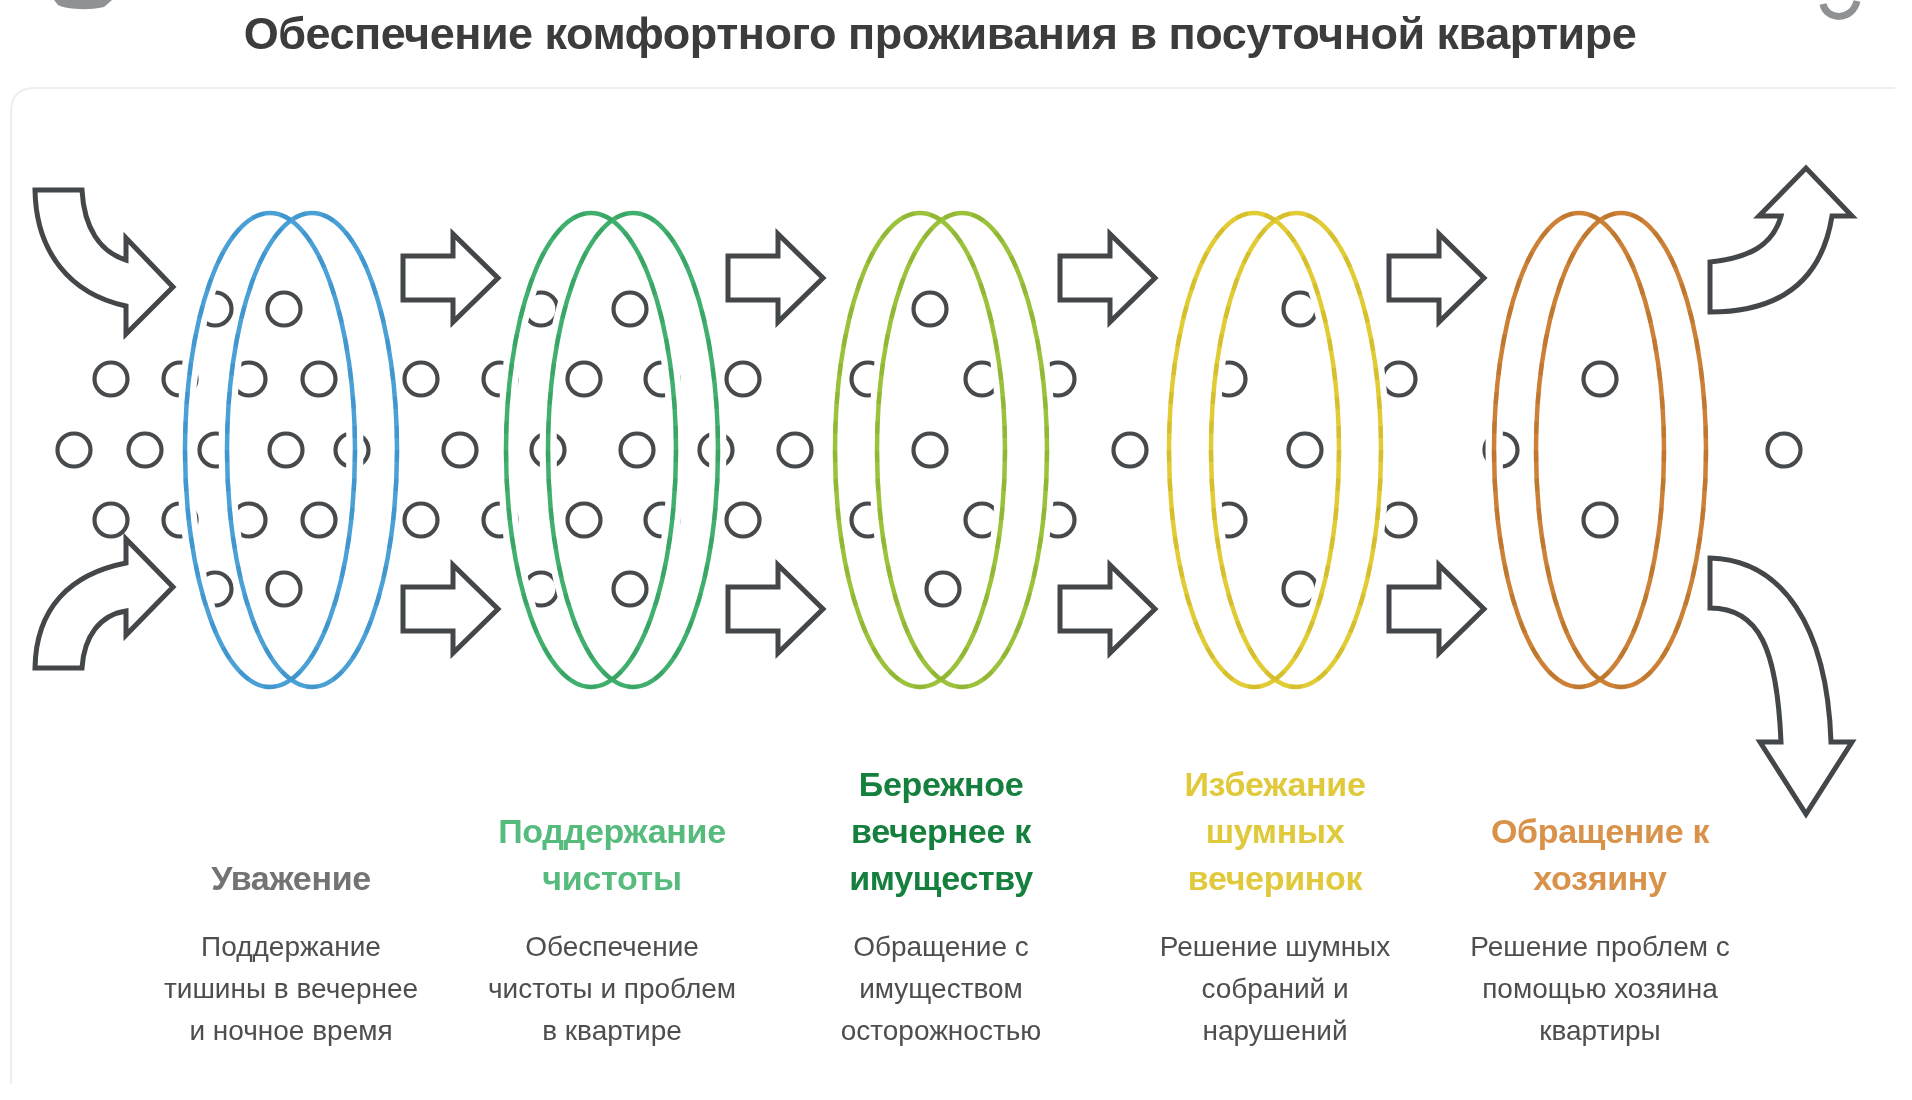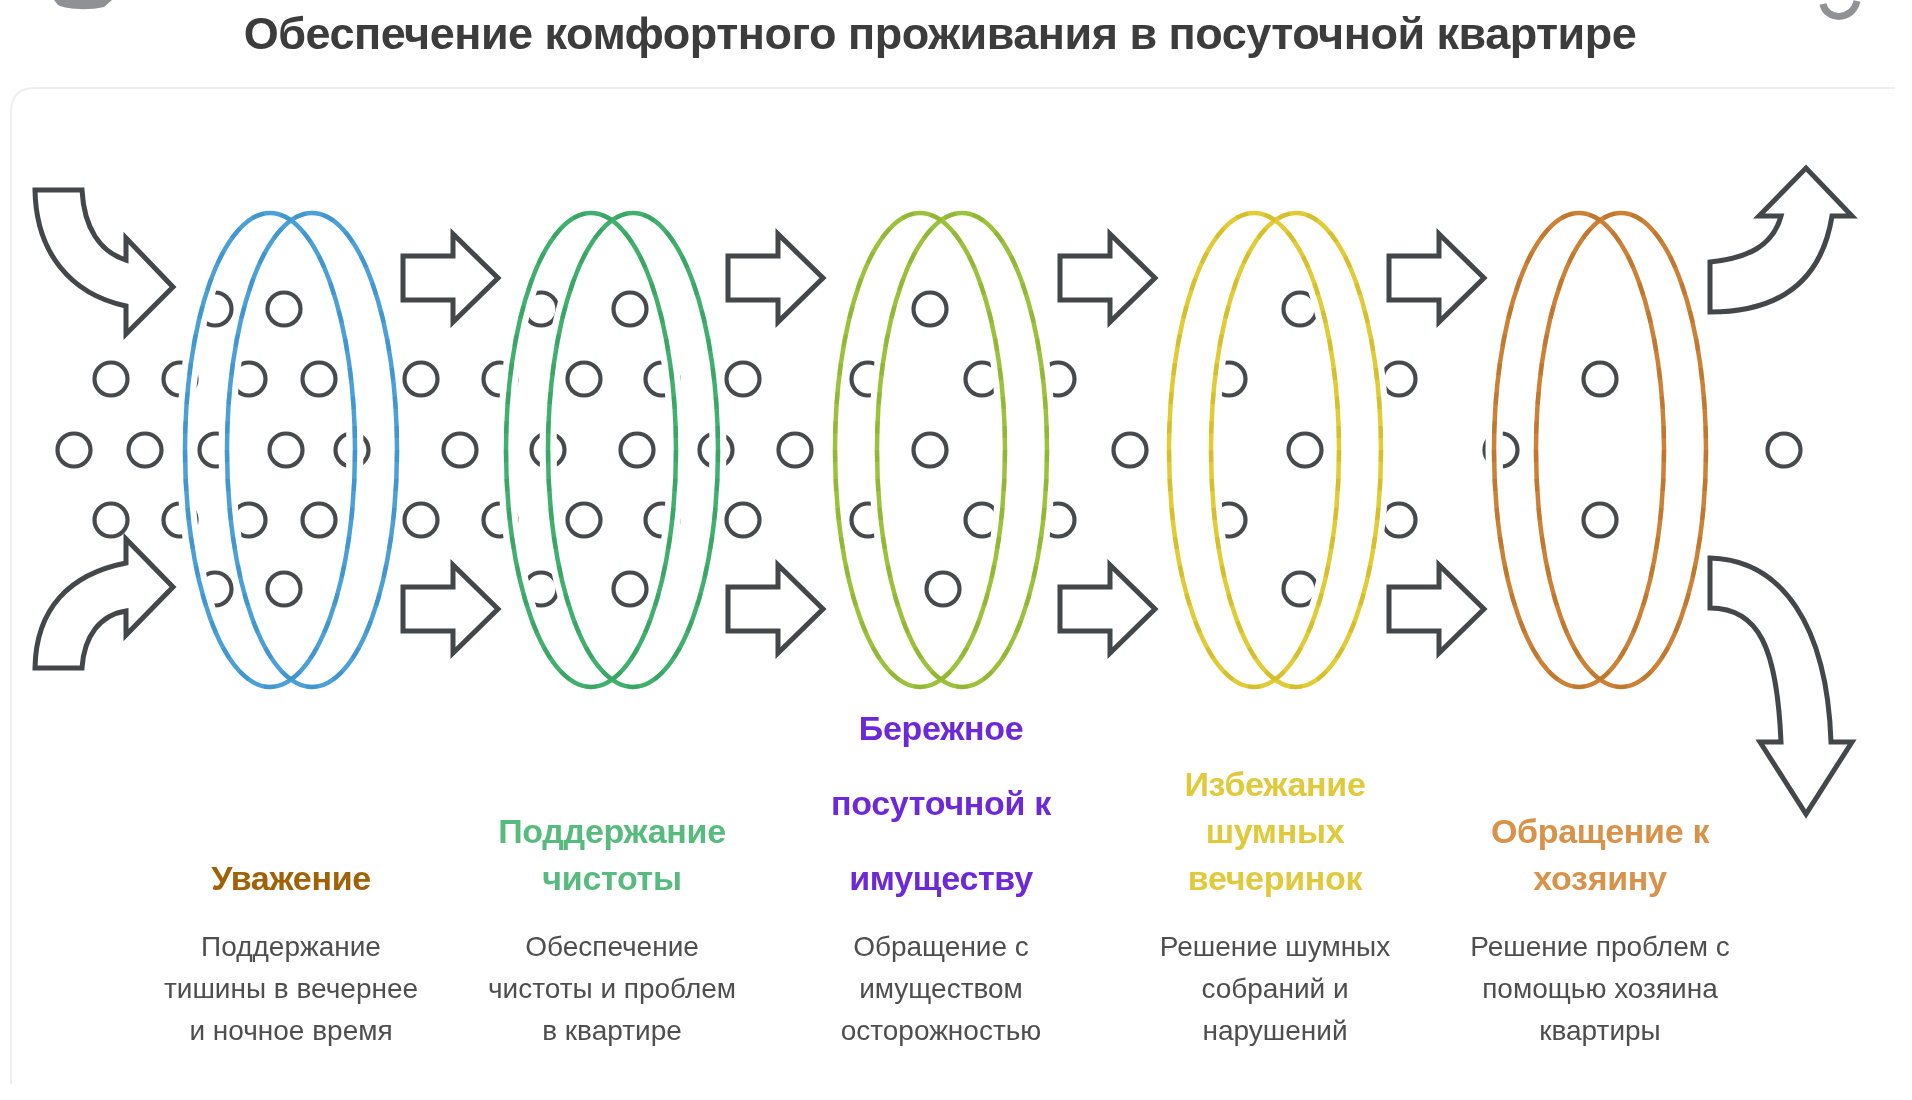--- a/index.html
+++ b/index.html
@@ -124,44 +124,44 @@
       <path d="M1389,256 L1439,256 L1439,234 L1484,278 L1439,322 L1439,300 L1389,300 Z" fill="#ffffff" stroke="#44474a" stroke-width="5" stroke-linejoin="miter"></path>
       <path d="M1389,587 L1439,587 L1439,565 L1484,609 L1439,653 L1439,631 L1389,631 Z" fill="#ffffff" stroke="#44474a" stroke-width="5" stroke-linejoin="miter"></path>
       <path d="M35,190 L82,190 C84,228 100,252 126,260 L126,238 L173,287 L126,334 L126,306 C70,294 36,252 35,190 Z" fill="#ffffff" stroke="#44474a" stroke-width="5" stroke-linejoin="miter"></path>
       <path d="M35,668 C36,608 70,574 126,563 L126,539 L173,587 L126,635 L126,611 C100,615 84,636 82,668 Z" fill="#ffffff" stroke="#44474a" stroke-width="5" stroke-linejoin="miter"></path>
       <path d="M1710,262 C1748,258 1773,246 1781,216 L1759,216 L1806,168 L1852,216 L1832,216 C1821,285 1776,312 1710,312 Z" fill="#ffffff" stroke="#44474a" stroke-width="5" stroke-linejoin="miter"></path>
       <path d="M1710,558 C1782,560 1827,625 1831,742 L1852,742 L1806,814 L1760,742 L1781,742 C1777,648 1759,608 1710,608 Z" fill="#ffffff" stroke="#44474a" stroke-width="5" stroke-linejoin="miter"></path>
     </svg>
   <div id="page-title" style="color: rgb(60, 60, 60);">Обеспечение комфортного проживания в посуточной квартире</div>
   <div id="labels-layer">
       <div class="stage-col" style="left: 141px; top: 752px;">
-        <div class="stage-heading" style="color: #a16207; text-align: center;">
+        <div class="stage-heading" style="color: #737373; text-align: center;">
           <div>Уважение</div>
         </div>
         <div class="stage-body">
           <div>Поддержание</div>
           <div>тишины в вечернее</div>
           <div>и ночное время</div>
         </div>
       </div>
       <div class="stage-col" style="left: 462px; top: 752px;">
         <div class="stage-heading" style="color: rgb(87, 187, 126);">
           <div>Поддержание</div>
           <div>чистоты</div>
         </div>
         <div class="stage-body">
           <div>Обеспечение</div>
           <div>чистоты и проблем</div>
           <div>в квартире</div>
         </div>
       </div>
       <div class="stage-col" style="left: 791px; top: 752px;">
-        <div class="stage-heading" style="color: #6d28d9; gap: 28px;">
+        <div class="stage-heading" style="color: #15803d;">
           <div>Бережное</div>
-          <div>посуточной к</div>
+          <div>вечернее к</div>
           <div>имуществу</div>
         </div>
         <div class="stage-body">
           <div>Обращение с</div>
           <div>имуществом</div>
           <div>осторожностью</div>
         </div>
       </div>
       <div class="stage-col" style="left: 1125px; top: 752px;">
         <div class="stage-heading" style="color: rgb(224, 202, 60);">

